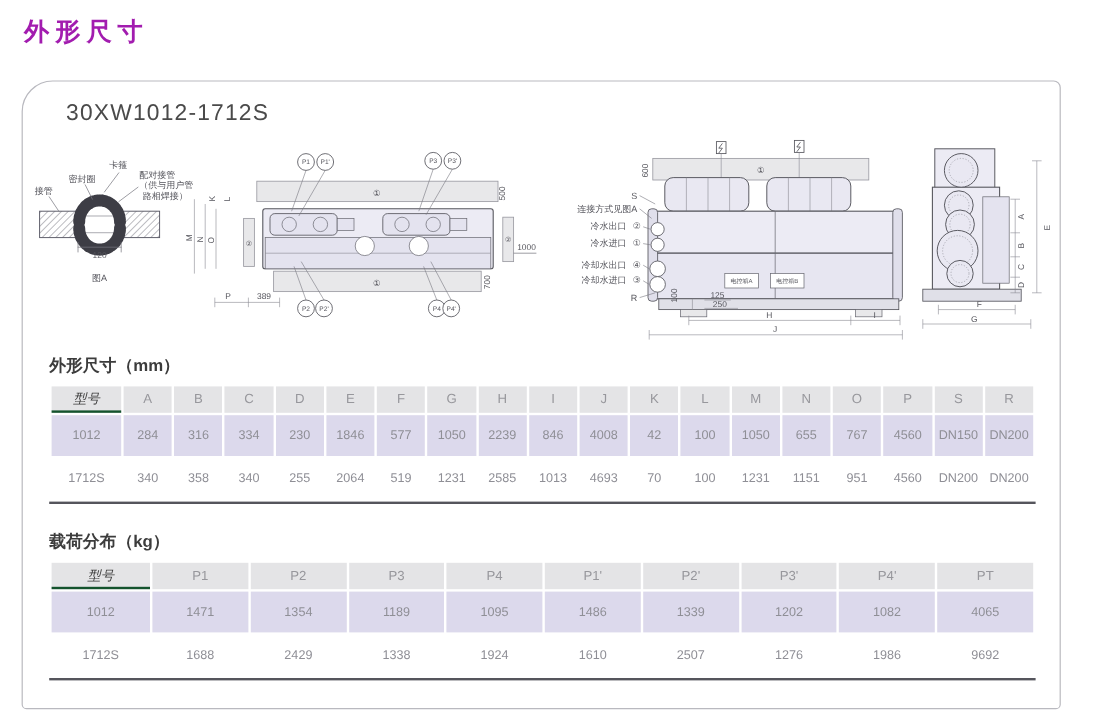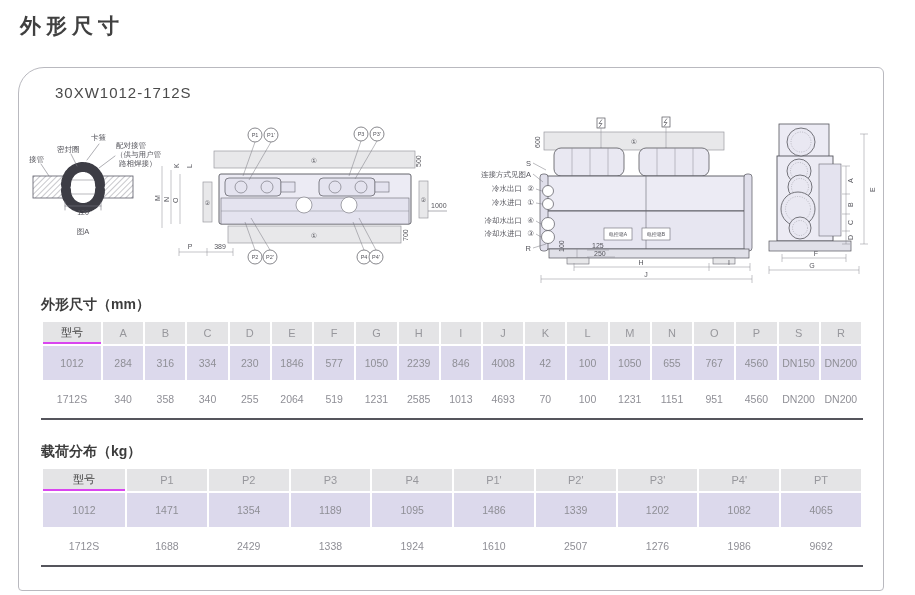--- a/index.html
+++ b/index.html
@@ -1,33 +1,33 @@
 <!DOCTYPE html>
 <html><head>
 <meta charset="utf-8">
 <style>
   html,body{margin:0;padding:0;background:#fff;}
   #stage{position:relative;width:915px;height:595px;background:#fff;overflow:hidden;
          font-family:"Liberation Sans","DejaVu Sans",sans-serif;}
   .page-title{position:absolute;left:20px;top:12px;font-size:21px;font-weight:bold;
-              letter-spacing:5px;color:#404040;margin:0;}
+              letter-spacing:5px;color:#a21caf;margin:0;}
   .frame{position:absolute;left:18px;top:67px;width:864px;height:522px;
          border:1px solid #b9b9bf;border-radius:26px 6px 4px 4px;}
-  .model{position:absolute;left:36px;top:16px;font-size:15px;color:#4a4a4a;letter-spacing:1px;}
+  .model{position:absolute;left:36px;top:16px;font-size:19px;color:#4a4a4a;letter-spacing:1px;}
   .drawing-svg{position:absolute;left:0;top:38px;}
   .section-title{position:absolute;left:22px;font-size:14px;font-weight:bold;color:#3c3c3c;margin:0;}
   #dim-title{top:228px;text-align:right;}
   #load-title{top:375px;}
   .tablewrap{position:absolute;left:22px;width:822px;border-bottom:2px solid #55555c;}
   #dim-tablewrap{top:252px;}
   #load-tablewrap{top:399px;}
   table.data{border-collapse:separate;border-spacing:2px 2px;width:100%;table-layout:fixed;}
   table.data th{background:#e4e4e6;color:#97979c;font-weight:normal;font-size:11px;
                 height:20px;padding:0 1px;white-space:nowrap;overflow:hidden;}
-  table.data th:first-child{color:#3a3a3a;border-bottom:2px solid #d946ef;}
+  table.data th:first-child{color:#3a3a3a;border-bottom:2px solid #14532d;font-style:italic;}
   table.data td{color:#8f8f96;font-size:10.5px;text-align:center;height:34px;
                 padding:0 1px;white-space:nowrap;overflow:hidden;}
   table.data tbody tr:first-child td{background:#dcd9ec;}
   #dim-table col.c0{width:58px;}
   #load-table col.c0{width:82px;}
   svg text{fill:#55555c;}
   .dimtxt{font-size:7px;}
   .cntxt{font-size:7.5px;}
   .tinytxt{font-size:5px;}
 </style>

